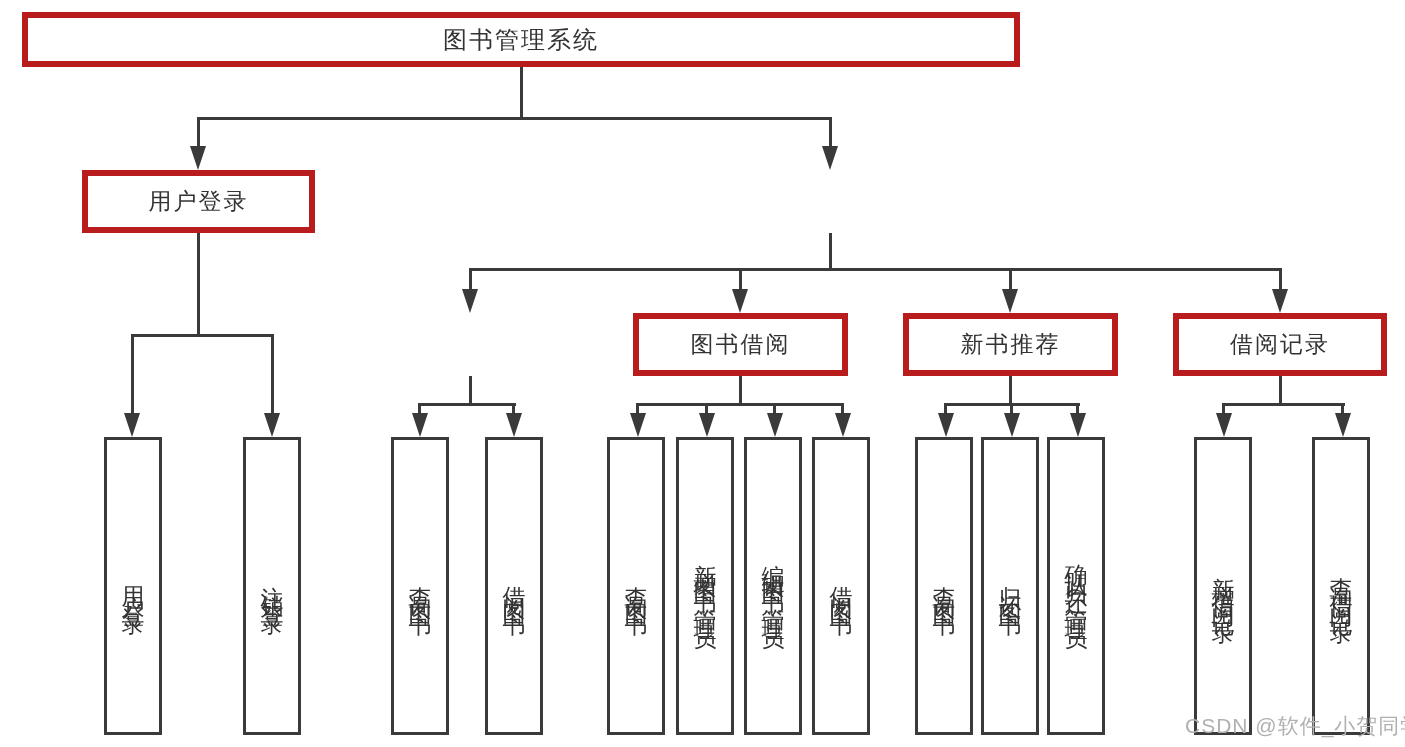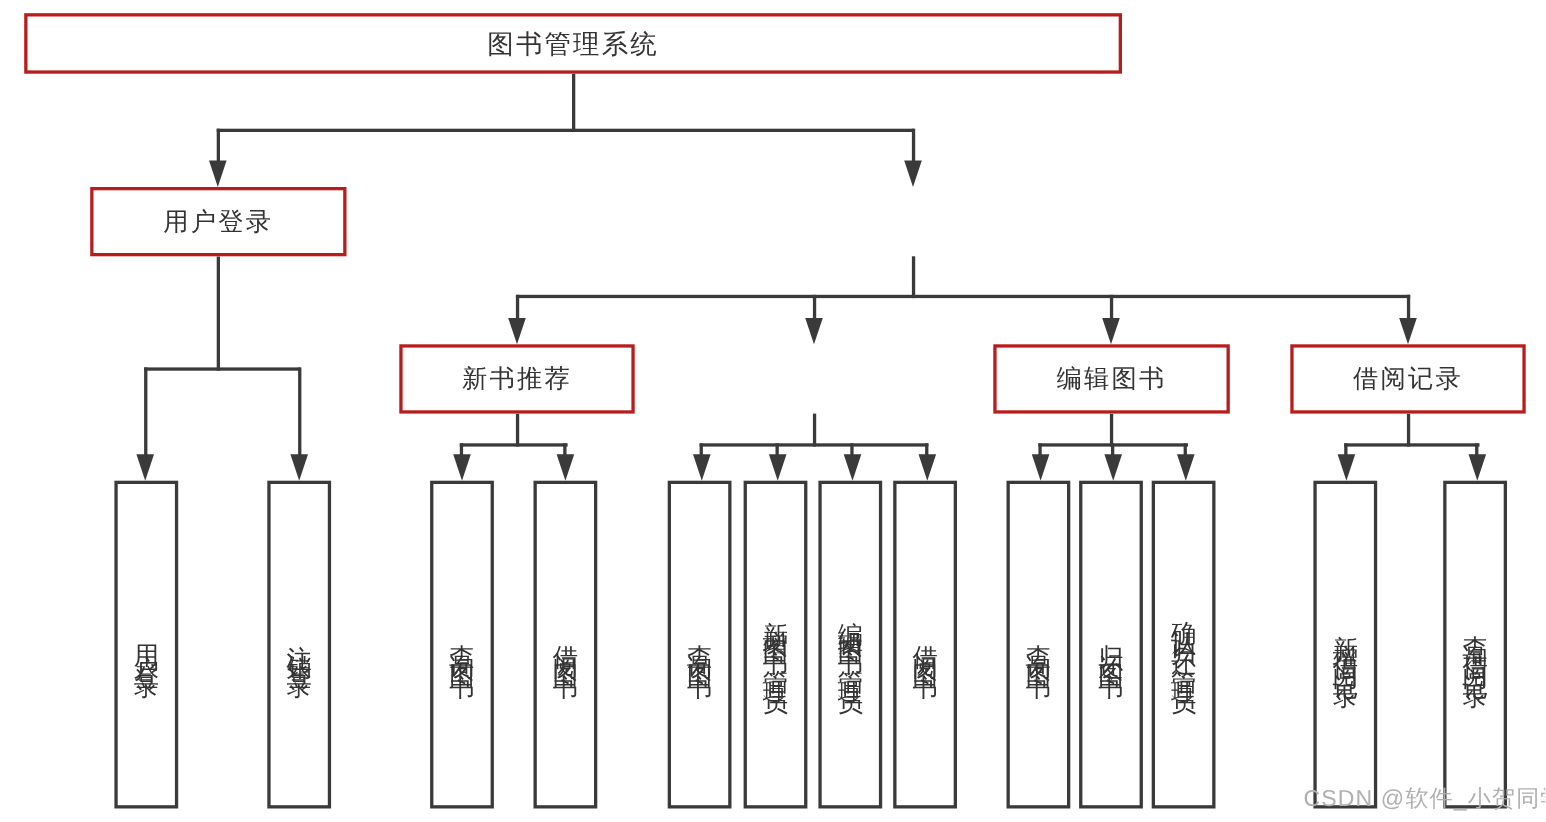--- a/index.html
+++ b/index.html
@@ -11,21 +11,21 @@
     width: 1405px;
     height: 747px;
     background: #ffffff;
     overflow: hidden;
   }
 
   
   .box {
     position: absolute;
     background: #ffffff;
-    border: 3px solid #b91c1c;
+    border: 6px solid #b91c1c;
     display: flex;
     align-items: center;
     justify-content: center;
     color: #333333;
     font-size: 23px;
     letter-spacing: 2px;
     z-index: 2;
   }
   .box.root { font-size: 24px; }
 
@@ -104,25 +104,25 @@
   <div class="hline" style="left:469px; top:268px; width:813px;"></div>
   <div class="vline" style="left:469px; top:268px; height:23px;"></div>
   <div class="ahead" style="left:462px; top:289px;"></div>
   <div class="vline" style="left:739px; top:268px; height:23px;"></div>
   <div class="ahead" style="left:732px; top:289px;"></div>
   <div class="vline" style="left:1009px; top:268px; height:23px;"></div>
   <div class="ahead" style="left:1002px; top:289px;"></div>
   <div class="vline" style="left:1279px; top:268px; height:23px;"></div>
   <div class="ahead" style="left:1272px; top:289px;"></div>
 
-  <div class="box" style="left:363px; top:313px; width:214px; height:63px;">
+  <div class="box" style="left:633px; top:313px; width:215px; height:63px;">
+    <span>图书借阅</span>
+  </div>
+  <div class="box" style="left:903px; top:313px; width:215px; height:63px;">
     <span>新书推荐</span>
-  </div>
-  <div class="box" style="left:903px; top:313px; width:215px; height:63px;">
-    <span>编辑图书</span>
   </div>
   <div class="box" style="left:1173px; top:313px; width:214px; height:63px;">
     <span>借阅记录</span>
   </div>
 
   <div class="vline" style="left:469px; top:376px; height:30px;"></div>
   <div class="hline" style="left:418px; top:403px; width:98px;"></div>
   <div class="vline" style="left:418px; top:403px; height:12px;"></div>
   <div class="ahead" style="left:412px; top:413px;"></div>
   <div class="vline" style="left:512px; top:403px; height:12px;"></div>

